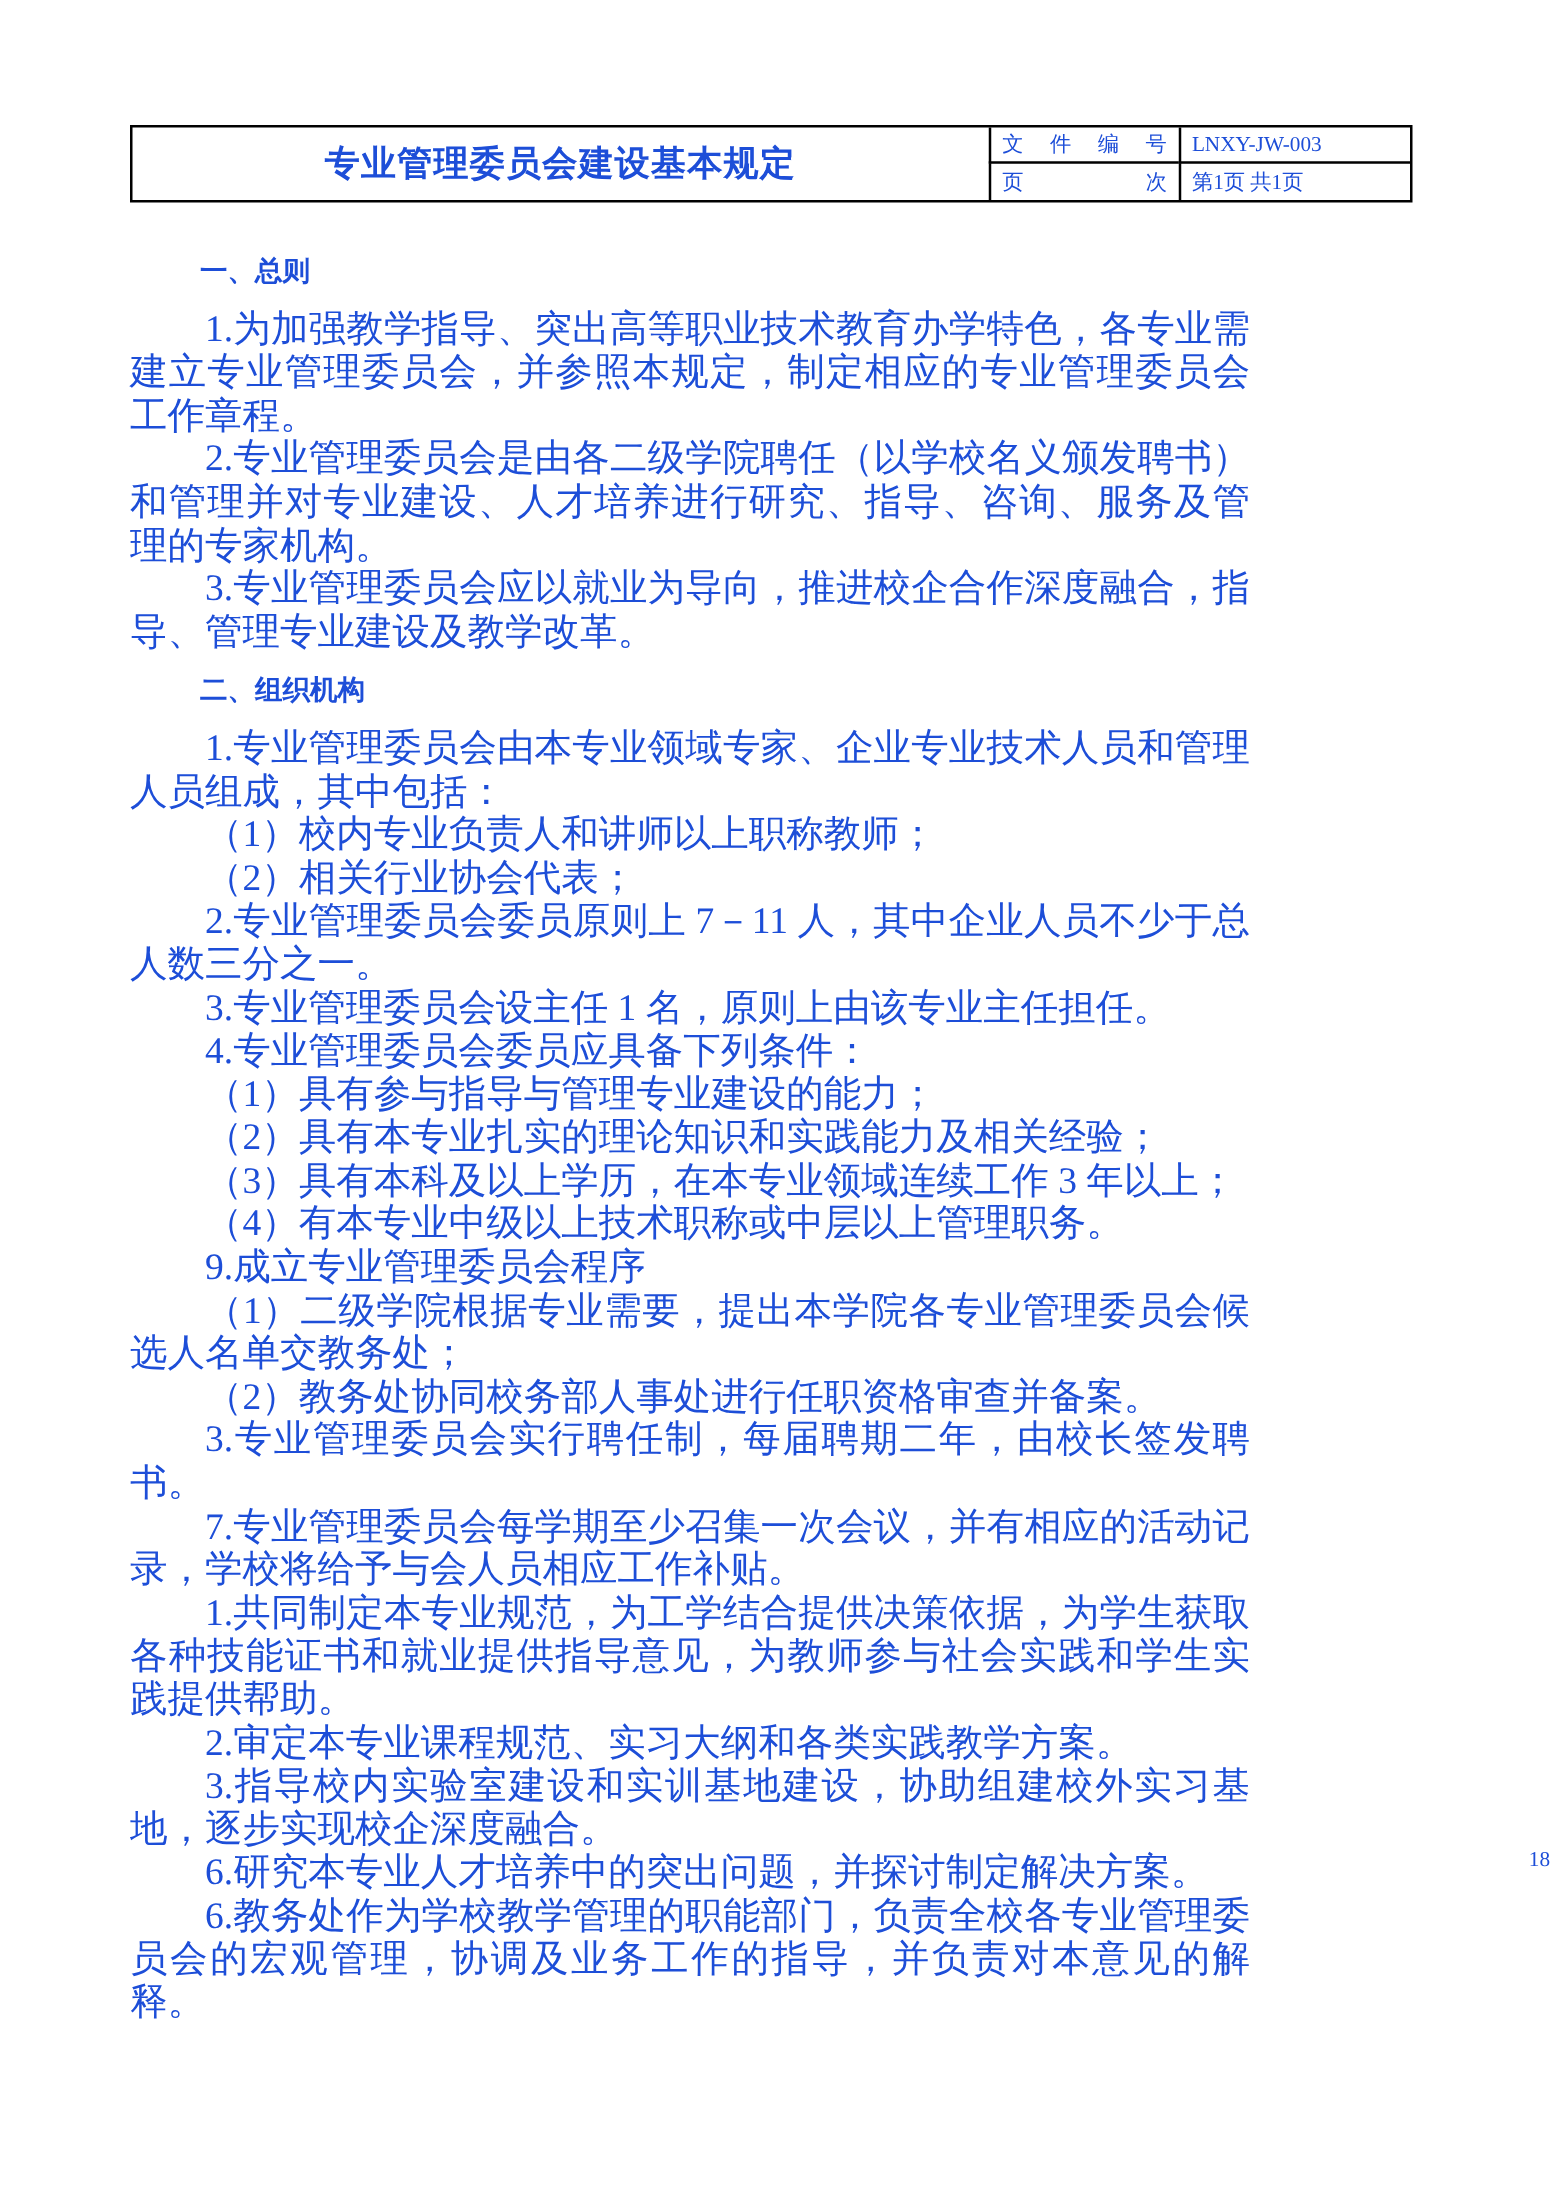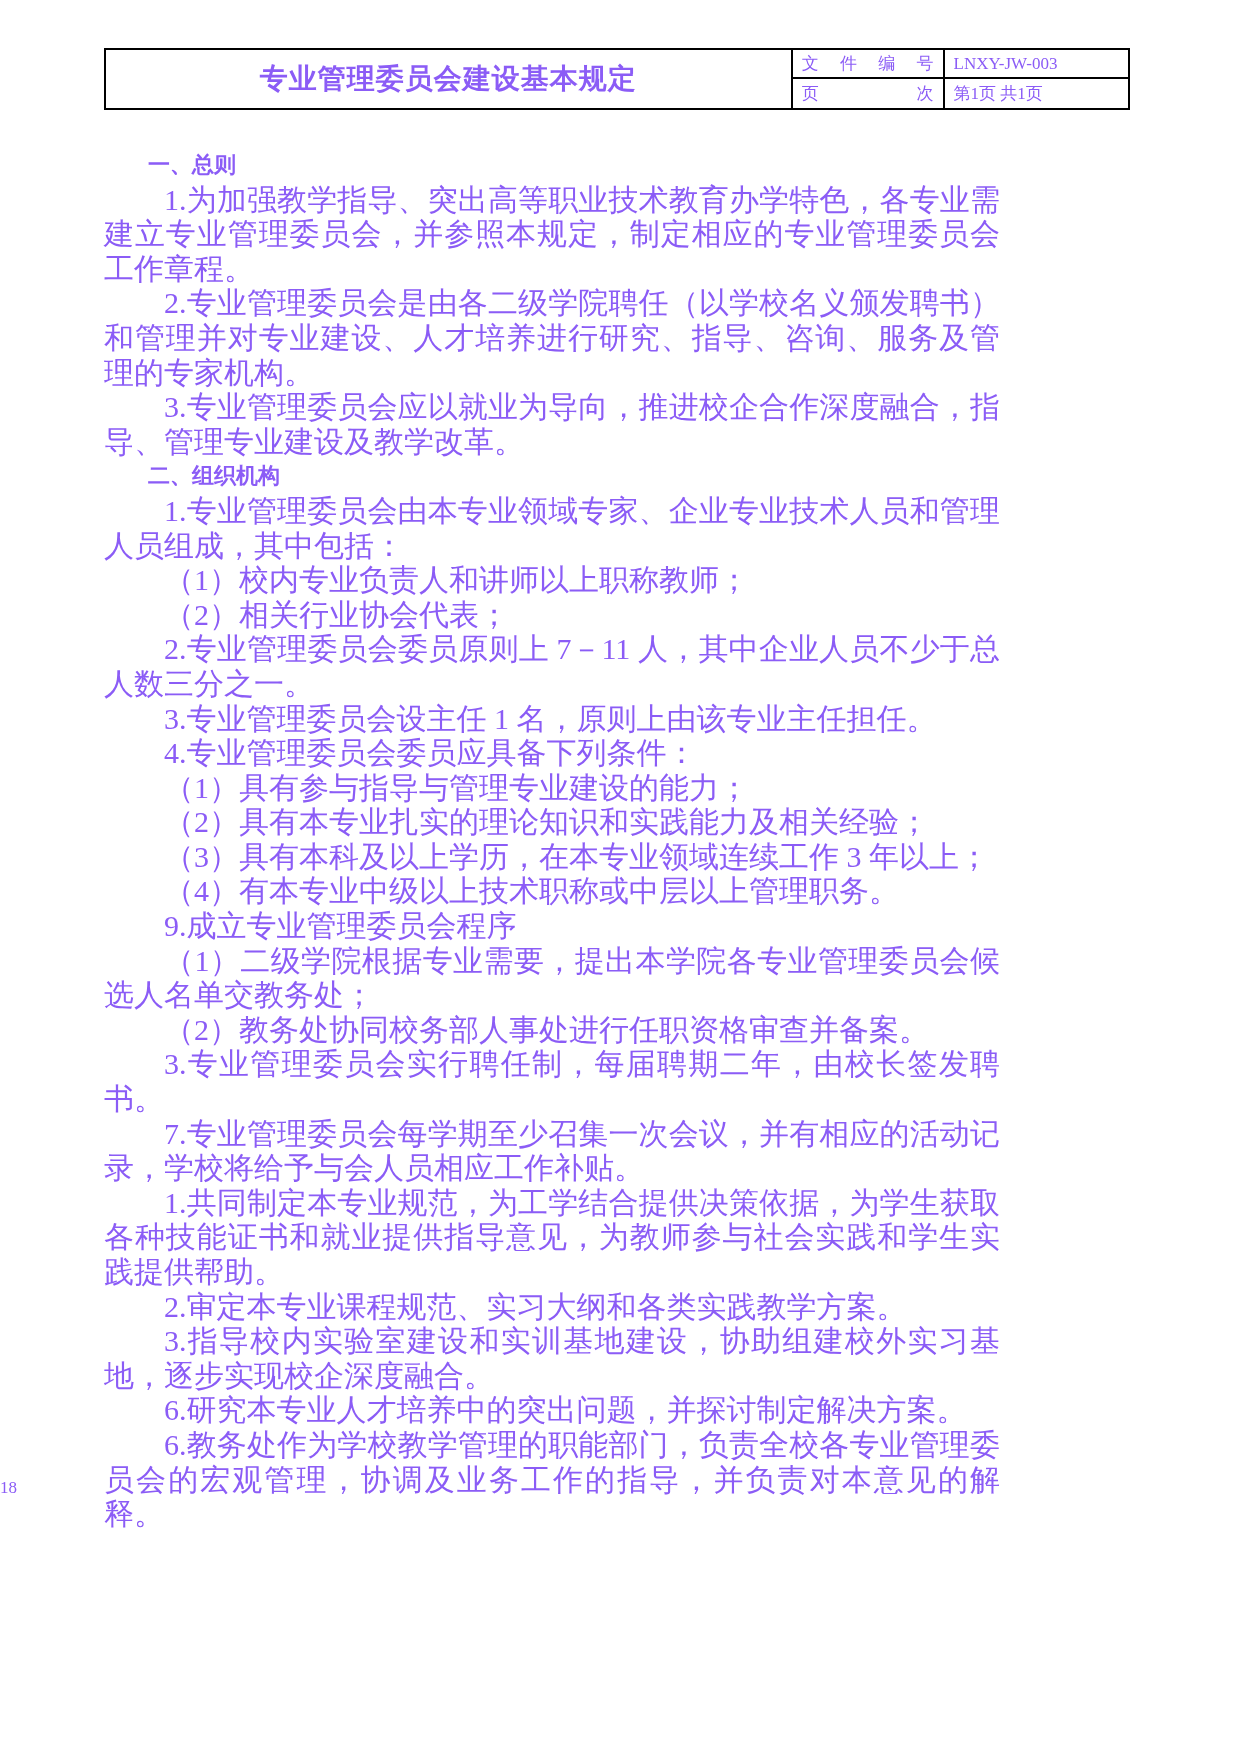--- a/index.html
+++ b/index.html
@@ -5,24 +5,24 @@
   html, body {
     margin: 0;
     padding: 0;
     background: #ffffff;
   }
   .page {
     position: relative;
     width: 1240px;
     height: 1753px;
     background: #ffffff;
-    color: #8b5cf6;
+    color: #1d4ed8;
     font-family: "Liberation Serif", "DejaVu Serif", serif;
     box-sizing: border-box;
-    padding: 48px 110px 0 104px;
+    padding: 100px 110px 0 104px;
     overflow: hidden;
   }
   
   .header-box {
     display: flex;
     border: 2px solid #000;
     height: 62px;
     box-sizing: border-box;
   }
   .title-cell {
@@ -61,36 +61,36 @@
   .doc-body {
     margin-top: 38px;
     width: 896px;
   }
   .section-heading {
     font-family: "Liberation Sans", "DejaVu Sans", sans-serif;
     font-weight: bold;
     font-size: 22px;
     line-height: 34.6px;
     text-indent: 2em;
-    margin: 0;
+    margin: 12px;
   }
   .para {
     font-size: 30px;
     line-height: 34.6px;
     text-indent: 2em;
     text-align: justify;
     margin: 0;
   }
   
   .page-number {
     position: absolute;
     top: 1478px;
     left: 0;
     right: 0;
-    text-align: left;
+    text-align: right;
     font-size: 17px;
   }
 </style>
 </head>
 <body>
 
 <div class="page">
 
   <div class="header-box">
     <div class="title-cell">专业管理委员会建设基本规定</div>

